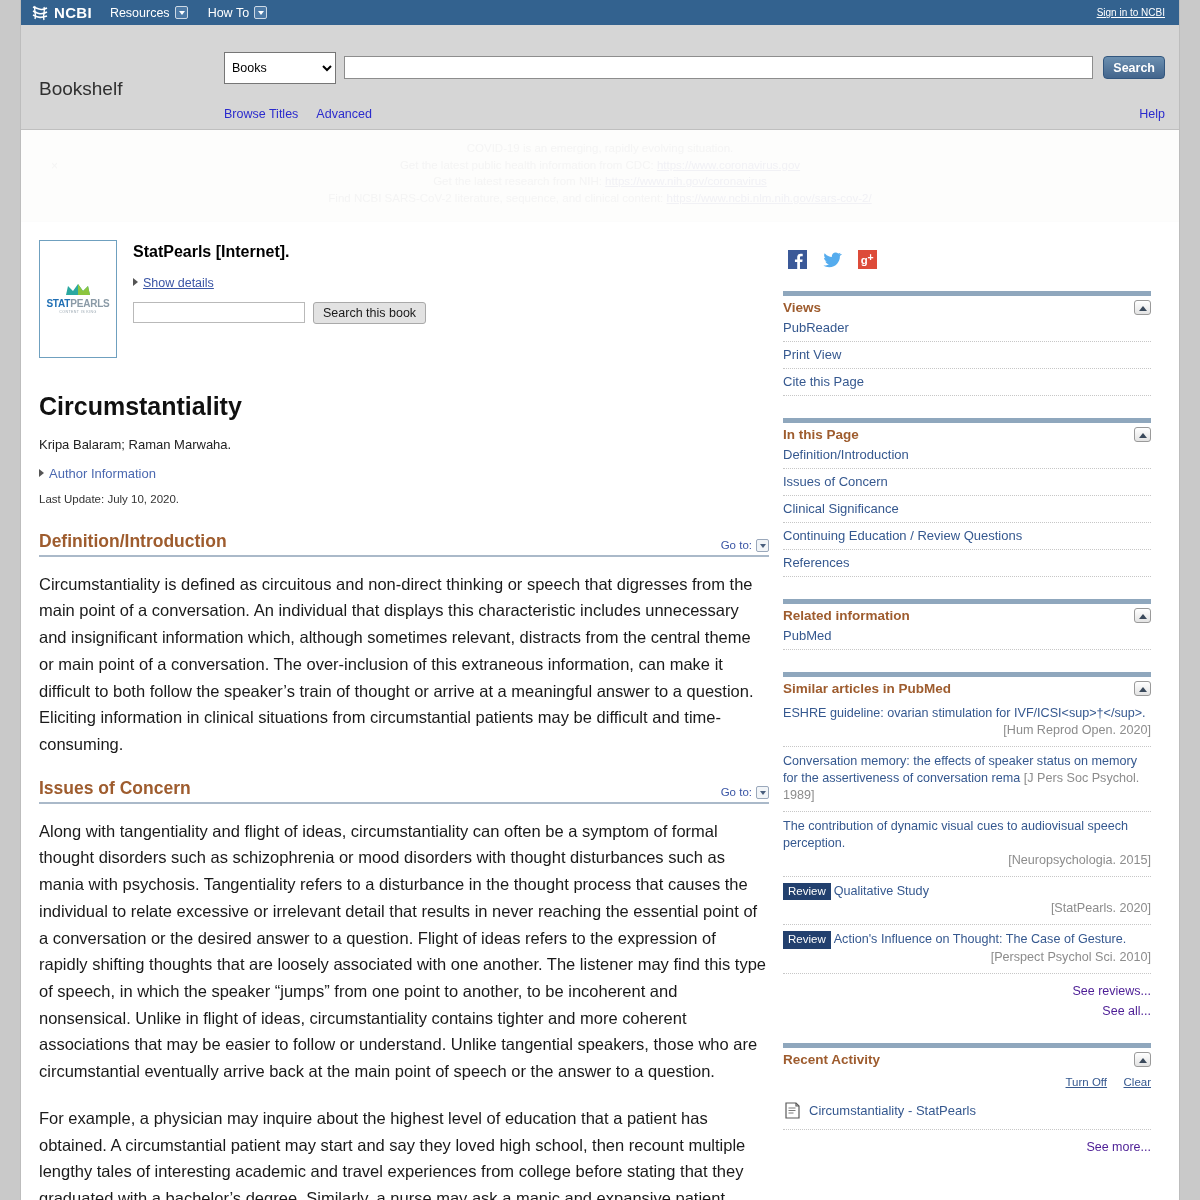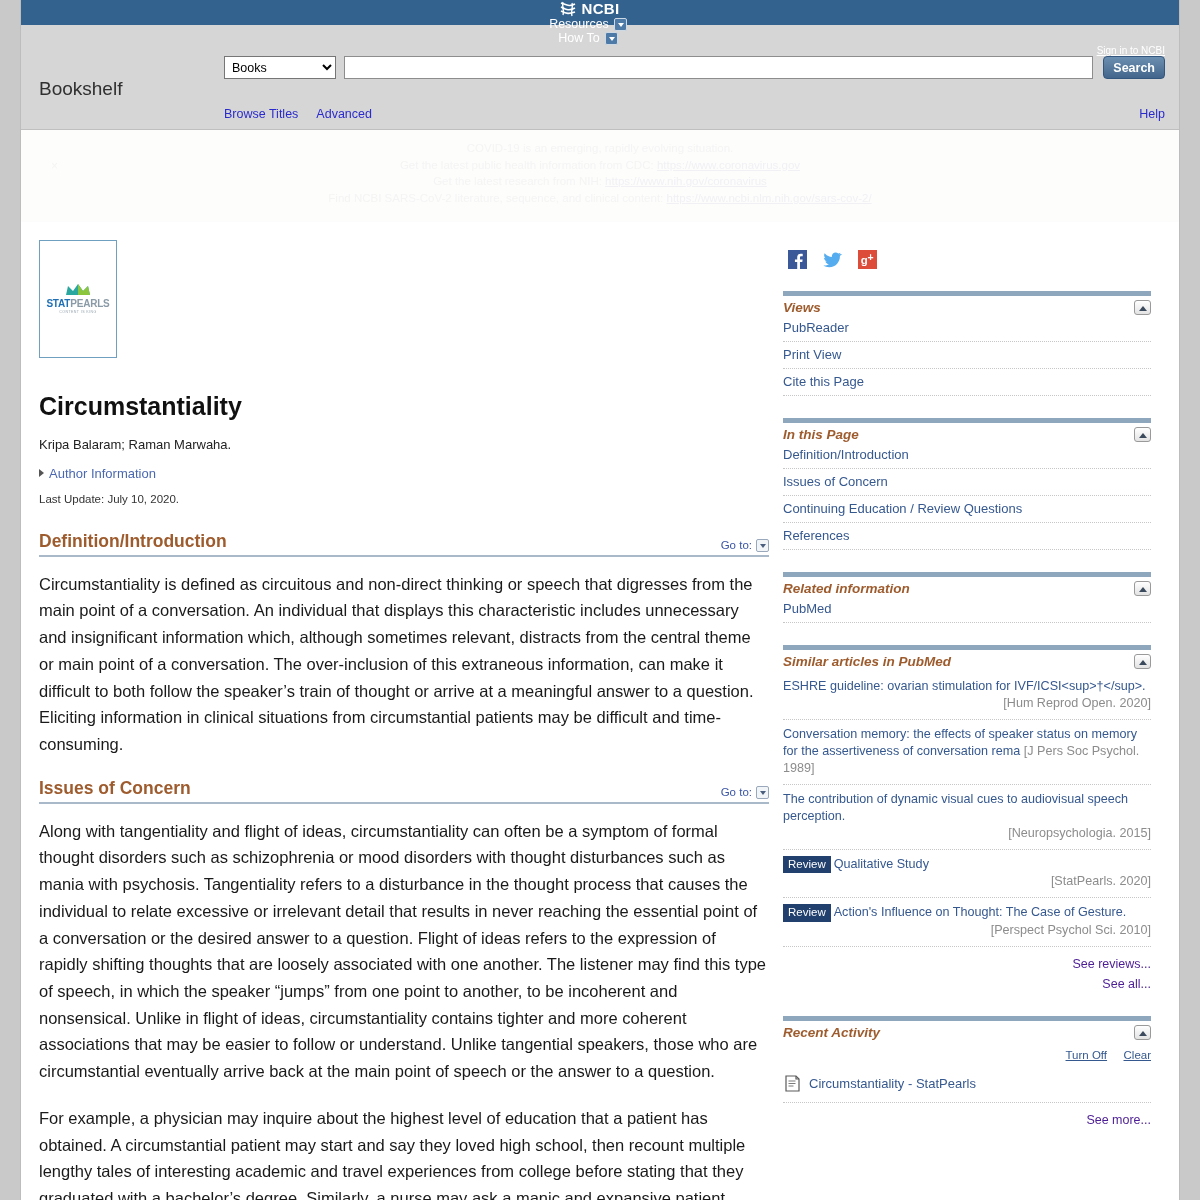--- a/index.html
+++ b/index.html
@@ -23,21 +23,20 @@
 
   
   .ncbi-bar {
     background: #33628f;
     height: 25px;
     display: flex;
     align-items: center;
     padding: 0 14px 0 10px;
     color: #ffffff;
     font-size: 12.5px;
-    flex-direction: column;
   }
   .ncbi-logo {
     display: flex; align-items: center; gap: 5px;
     font-weight: bold; font-size: 15px; letter-spacing: .3px;
     margin-right: 18px;
   }
   .ncbi-logo svg { display: block; }
   .ncbi-menu {
     display: flex; align-items: center; gap: 5px;
     margin-right: 20px; font-size: 12.5px; color: #fff;
@@ -75,21 +74,21 @@
   }
   .shelf-row { display: flex; align-items: center; }
   .shelf-title {
     font-size: 19px;
     color: #303030;
     width: 185px;
     font-weight: normal;
     margin-top: 43px;
   }
   .db-select {
-    width: 112px; height: 23px;
+    width: 112px; height: 32px;
     font-family: "Liberation Sans", sans-serif;
     font-size: 12.5px;
     border: 1px solid #767676;
     background: #fff;
     padding: 3px 3px;
   }
   .search-input {
     flex: 1;
     height: 23px;
     margin-left: 8px;
@@ -244,21 +243,20 @@
 
   .portlet { margin-bottom: 22px; }
   .portlet-bar { height: 5px; background: #8fa7bd; margin-bottom: 4px; }
   .portlet-head {
     display: flex; align-items: center; justify-content: space-between;
     margin-bottom: 3px;
   }
   .portlet-head h3 {
     margin: 0; font-size: 13.5px; font-weight: bold; color: #9e5c2e;
     font-family: "Liberation Sans", sans-serif;
-    font-style: italic;
   }
   .collapse-btn {
     width: 17px; height: 15px;
     border: 1px solid #9a9a9a;
     border-radius: 3px;
     background: linear-gradient(#ffffff,#e3e3e3);
     position: relative; cursor: pointer;
   }
   .collapse-btn::after {
     content:""; position:absolute; left:4px; top:5px;
@@ -377,20 +375,30 @@
       <div class="bookhead">
         <div class="book-cover">
           <svg class="sp-crown" viewBox="0 0 26 13">
             <path d="M1 12 L3 3 L8 8 L13 1 L18 8 L23 3 L25 12 Z" fill="#2aa8a0"></path>
             <path d="M13 1 L18 8 L23 3 L25 12 L13 12 Z" fill="#8cc63f"></path>
           </svg>
           <div class="sp-word"><span class="b">STAT</span><span class="g">PEARLS</span></div>
           <div class="sp-tag">CONTENT IS KING</div>
         </div>
 
+        <div class="book-meta">
+          <div class="book-title">StatPearls [Internet].</div>
+          <div>
+            <span class="tri"></span><a class="show-details">Show details</a>
+          </div>
+          <div class="booksearch-row">
+            <input class="booksearch-input" type="text" value="" style="">
+            <button class="booksearch-btn">Search this book</button>
+          </div>
+        </div>
       </div>
 
       <h1 class="article-title">Circumstantiality</h1>
       <div class="authors">Kripa Balaram; Raman Marwaha.</div>
       <div>
         <span class="tri"></span><a class="author-info">Author Information</a>
       </div>
       <div class="last-update">Last Update: July 10, 2020.</div>
 
       <div class="sec-head">
@@ -445,20 +453,21 @@
       </div>
 
       <div class="portlet">
         <div class="portlet-bar"></div>
         <div class="portlet-head">
           <h3>In this Page</h3>
           <div class="collapse-btn"></div>
         </div>
         <a class="plink">Definition/Introduction</a>
         <a class="plink">Issues of Concern</a>
+        <a class="plink">Clinical Significance</a>
         <a class="plink">Continuing Education / Review Questions</a>
         <a class="plink">References</a>
       </div>
 
       <div class="portlet">
         <div class="portlet-bar"></div>
         <div class="portlet-head">
           <h3>Related information</h3>
           <div class="collapse-btn"></div>
         </div>

